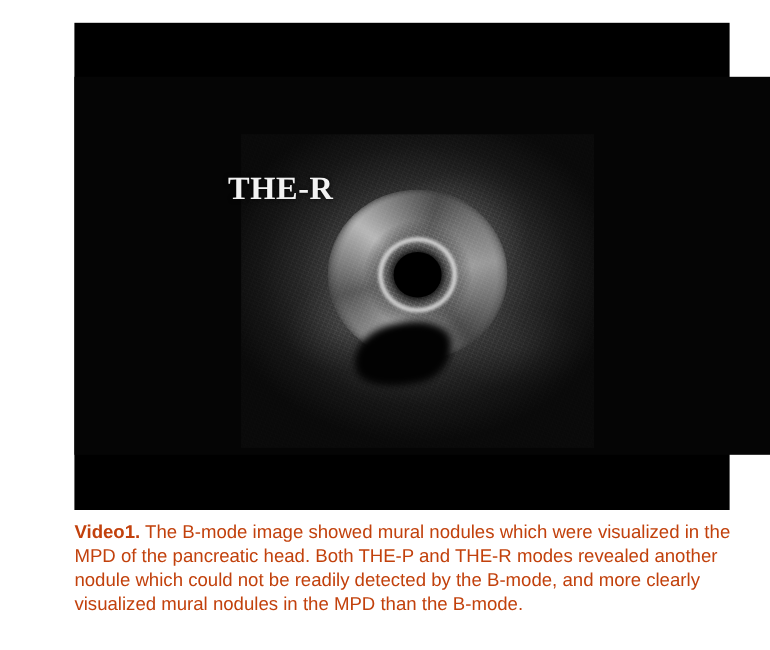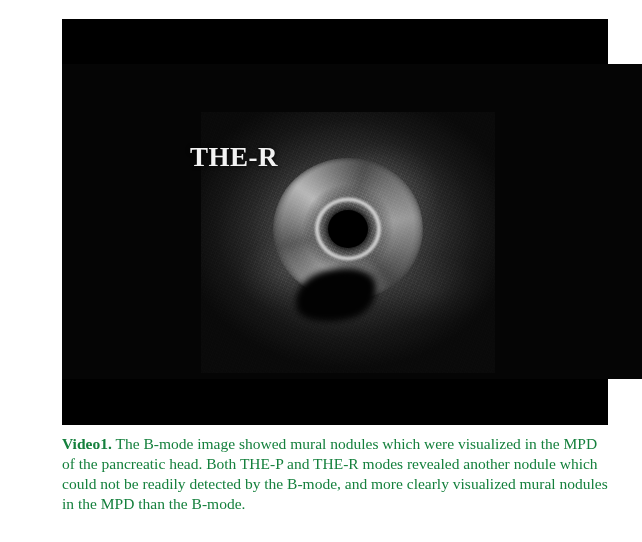--- a/index.html
+++ b/index.html
@@ -131,24 +131,24 @@
     font-size: 27px;
     font-weight: 700;
     letter-spacing: 0.5px;
     text-shadow: 0 0 4px rgba(0,0,0,0.9);
   }
   .caption {
     position: absolute;
     left: 62px;
     top: 434px;
     width: 548px;
-    font-family: Liberation Serif, serif;
+    font-family: Liberation Sans, sans-serif;
     font-size: 15.5px;
     line-height: 20px;
-    color: #15803d;
+    color: #c2410c;
     text-align: left;
   }
   .caption b {
     font-weight: 700;
   }
 </style>
 </head>
 <body>
 
 <div class="page">

